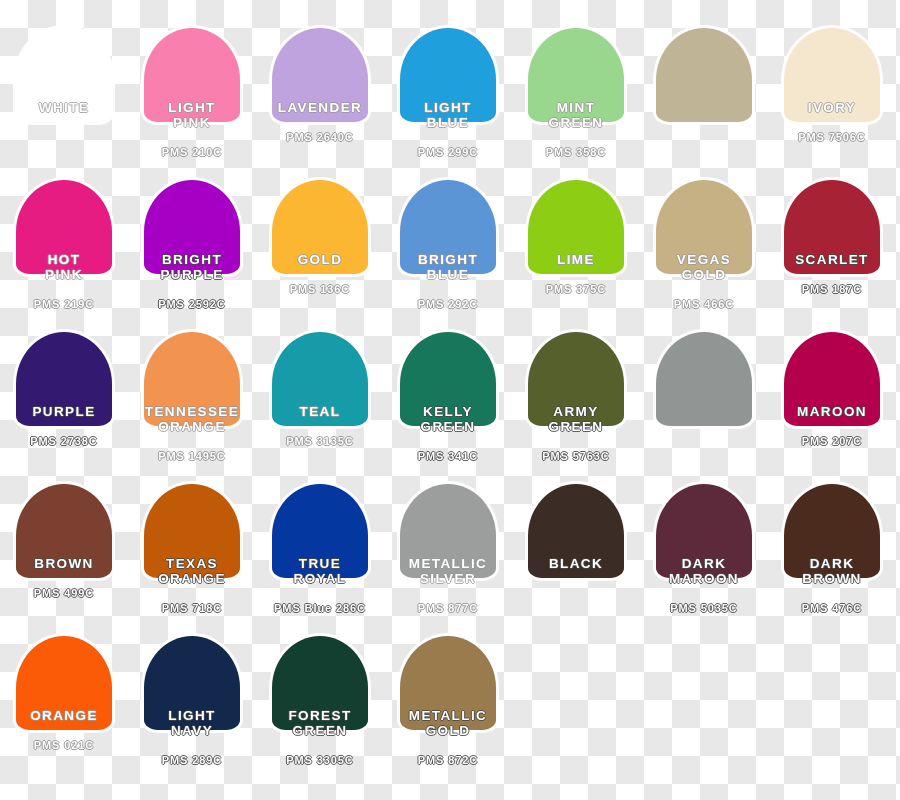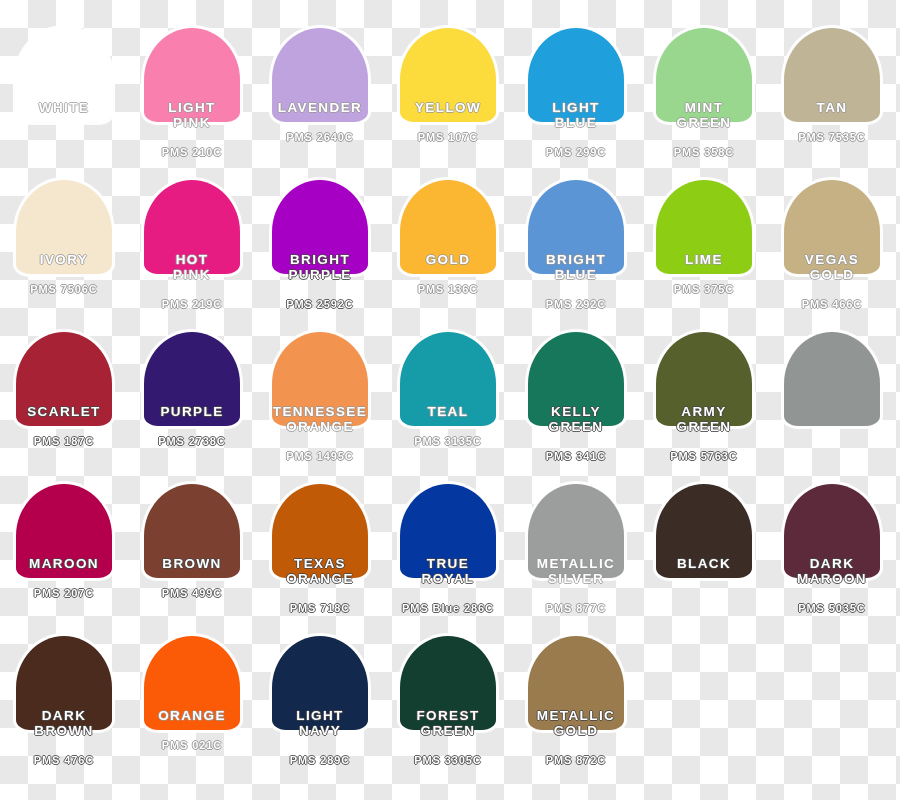--- a/index.html
+++ b/index.html
@@ -131,29 +131,20 @@
       <div class="swatch-chip-wrap">
         <div class="swatch-chip" title="LAVENDER" style="background: rgb(191, 163, 222);"></div>
       </div>
       <div class="swatch-labels">
         <span class="swatch-name">LAVENDER</span>
         <span class="swatch-pms">PMS 2640C</span>
       </div>
     </div>
     <div class="swatch-cell" data-dark="false">
       <div class="swatch-chip-wrap">
-        <div class="swatch-chip" title="YELLOW" style="background: rgb(251, 220, 60);"></div>
-      </div>
-      <div class="swatch-labels">
-        <span class="swatch-name">YELLOW</span>
-        <span class="swatch-pms">PMS 107C</span>
-      </div>
-    </div>
-    <div class="swatch-cell" data-dark="false">
-      <div class="swatch-chip-wrap">
         <div class="swatch-chip" title="LIGHT
 BLUE" style="background: rgb(31, 159, 220);"></div>
       </div>
       <div class="swatch-labels">
         <span class="swatch-name">LIGHT
 BLUE</span>
         <span class="swatch-pms">PMS 299C</span>
       </div>
     </div>
     <div class="swatch-cell" data-dark="false">
@@ -164,24 +155,20 @@
       <div class="swatch-labels">
         <span class="swatch-name">MINT
 GREEN</span>
         <span class="swatch-pms">PMS 358C</span>
       </div>
     </div>
     <div class="swatch-cell" data-dark="false">
       <div class="swatch-chip-wrap">
         <div class="swatch-chip" title="TAN" style="background: rgb(191, 180, 150);"></div>
       </div>
-      <div class="swatch-labels">
-        <span class="swatch-name">TAN</span>
-        <span class="swatch-pms">PMS 7535C</span>
-      </div>
     </div>
     <div class="swatch-cell" data-dark="false">
       <div class="swatch-chip-wrap">
         <div class="swatch-chip" title="IVORY" style="background: rgb(245, 231, 205);"></div>
       </div>
       <div class="swatch-labels">
         <span class="swatch-name">IVORY</span>
         <span class="swatch-pms">PMS 7506C</span>
       </div>
     </div>

